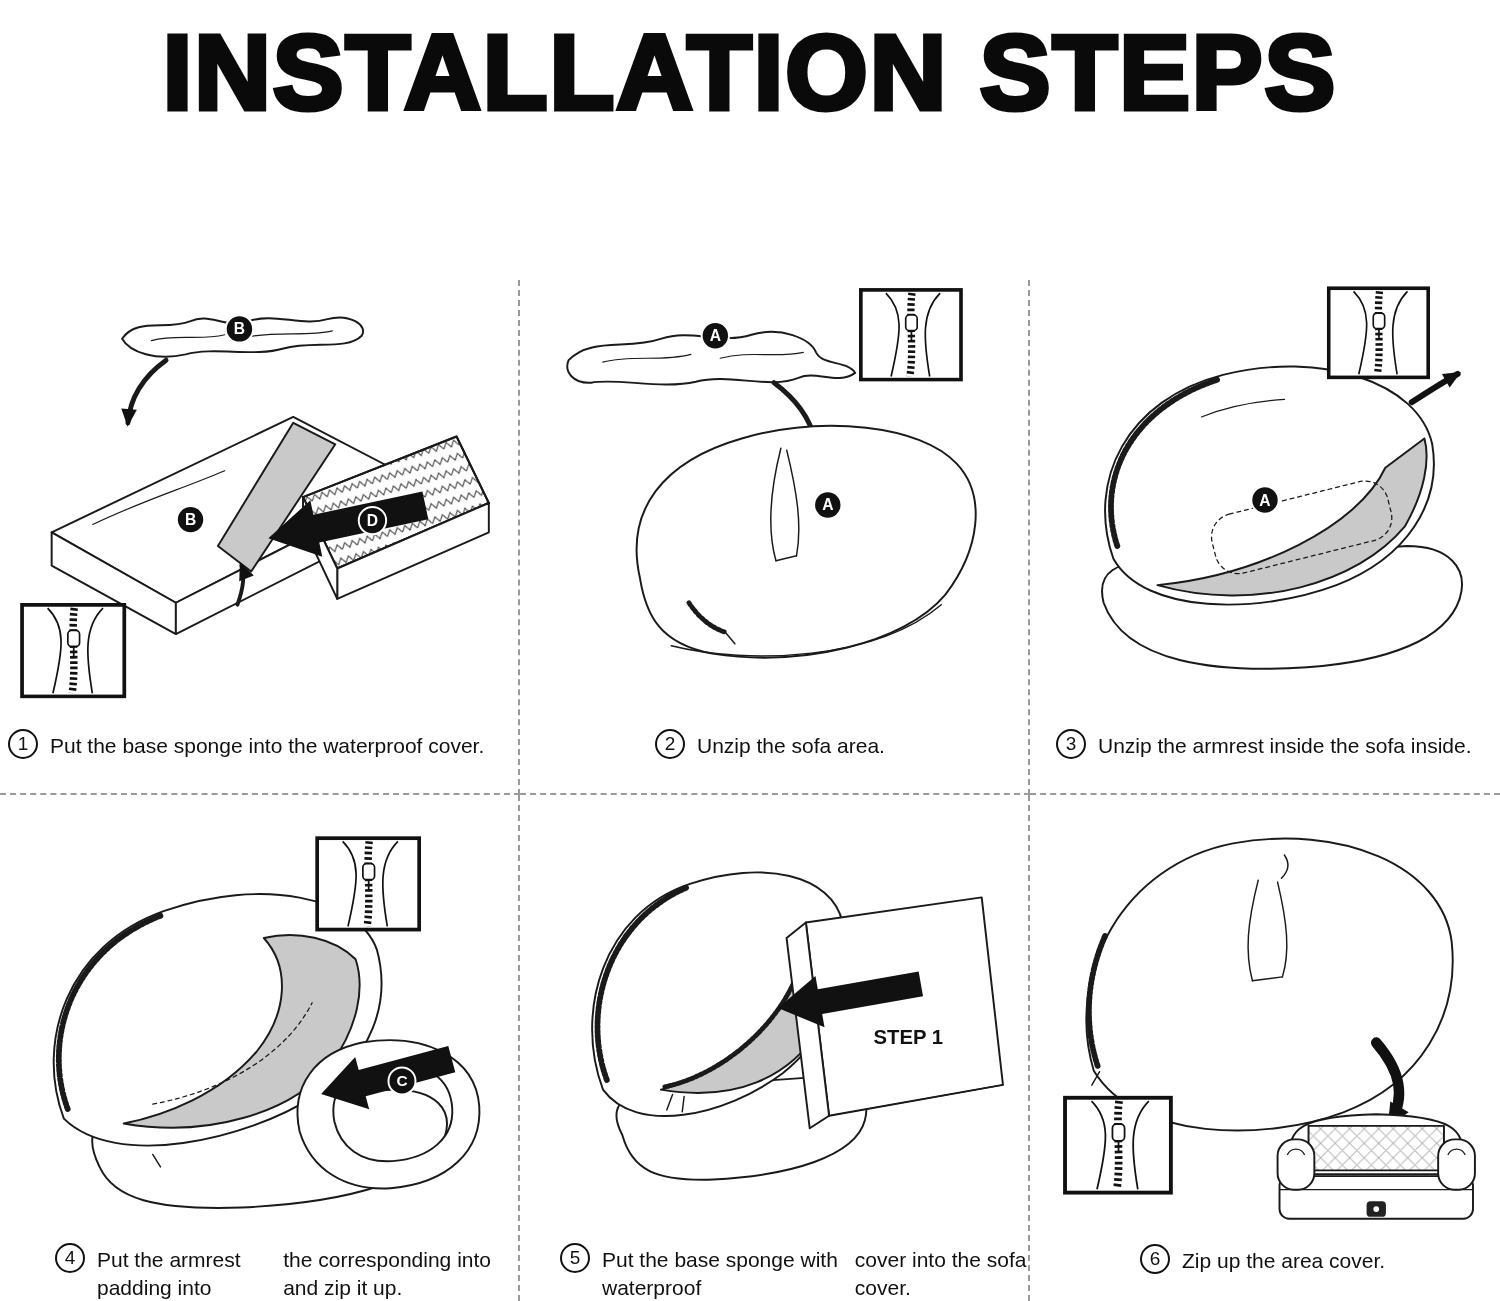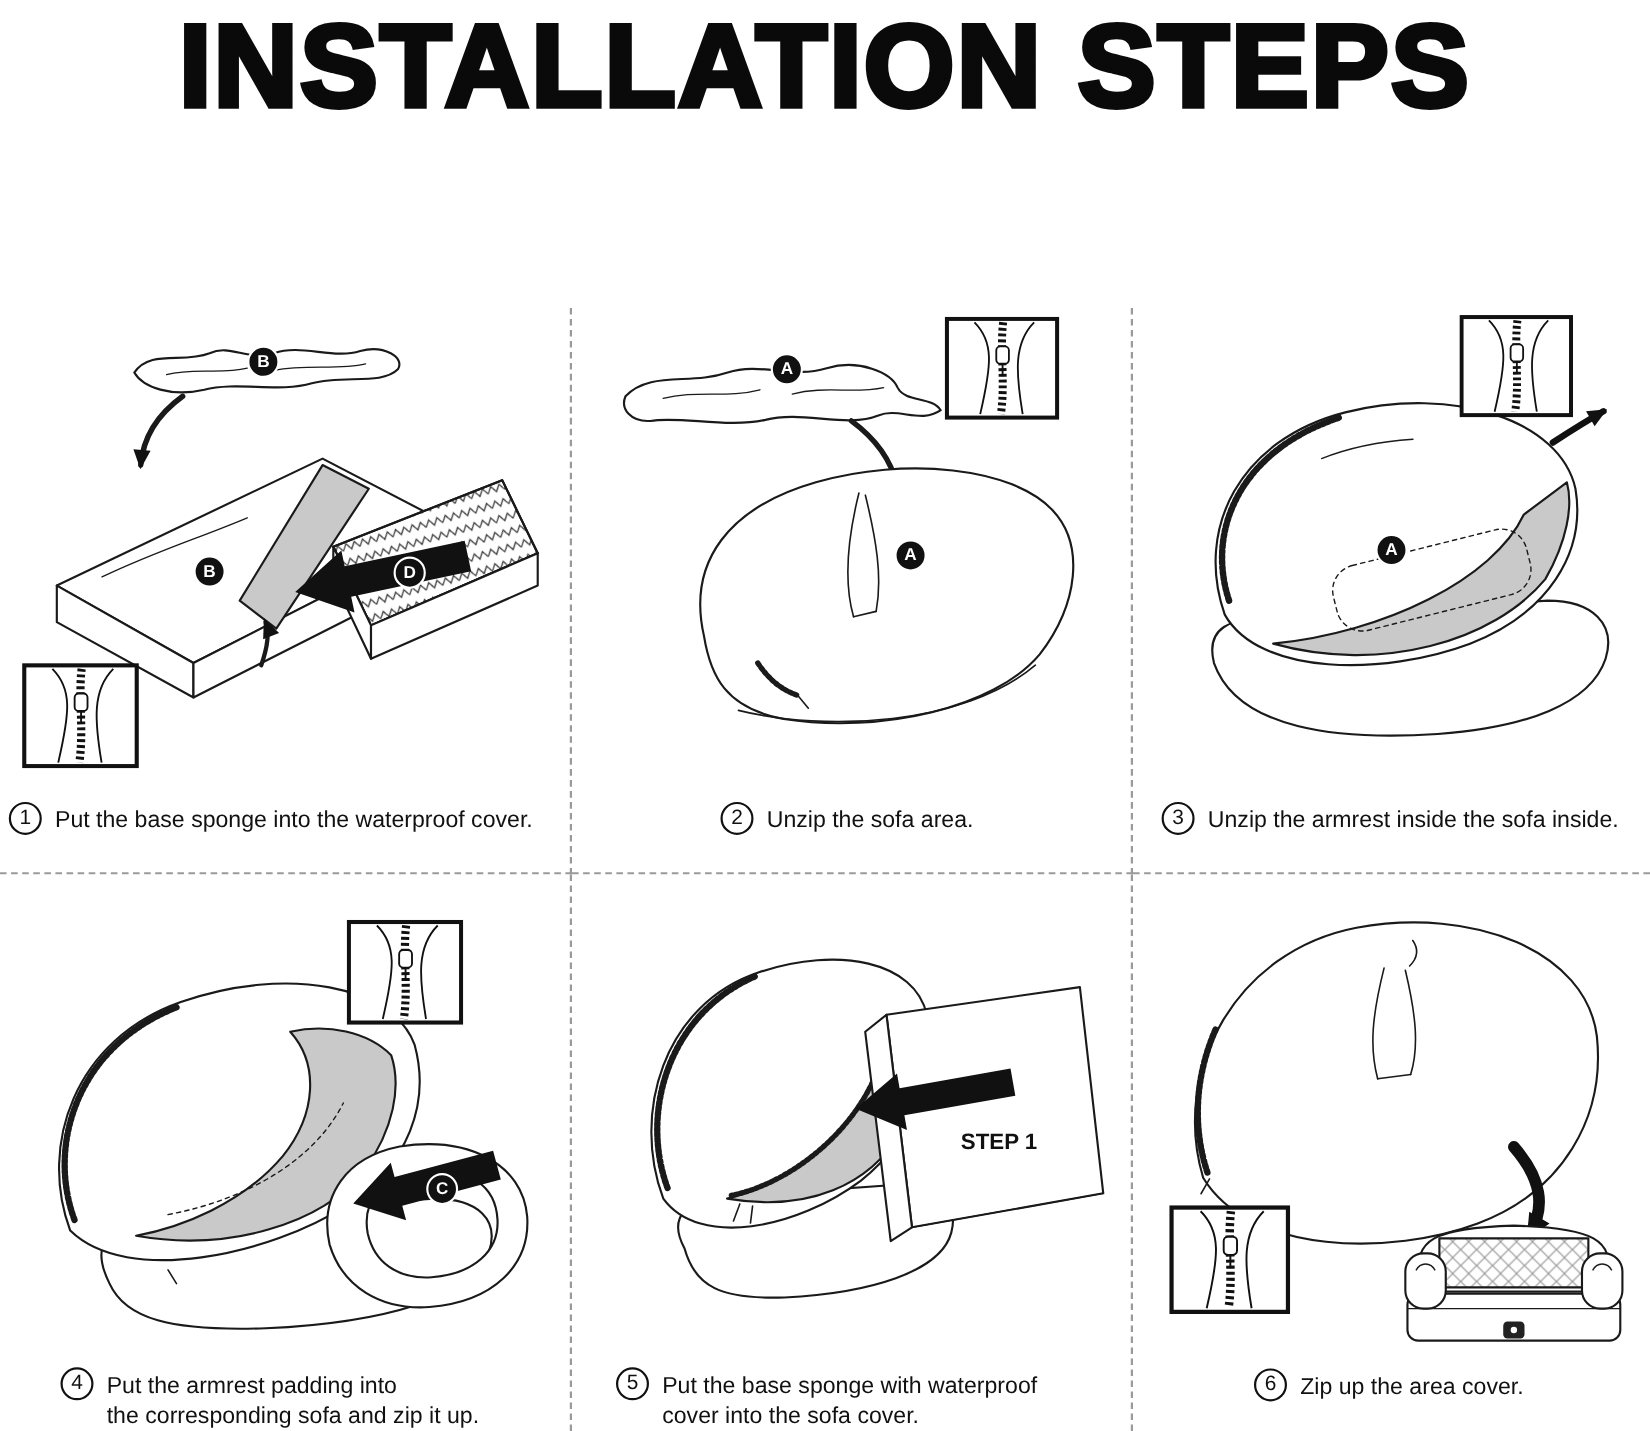--- a/index.html
+++ b/index.html
@@ -1,37 +1,37 @@
 <!DOCTYPE html>
 <html><head>
 <meta charset="utf-8">
 <style>
   html,body{margin:0;padding:0;background:#fff;}
   body{width:1500px;height:1301px;overflow:hidden;font-family:"Liberation Sans",sans-serif;color:#111;}
   .page{width:1500px;height:1301px;background:#fff;position:relative;}
   .title-wrap{height:280px;box-sizing:border-box;padding-top:2px;}
   h1.big-title{
-    margin:4px;text-align:center;font-size:106px;line-height:1.02;font-weight:bold;
+    margin:16px;text-align:center;font-size:106px;line-height:1.02;font-weight:bold;
     letter-spacing:2px;color:#0a0a0a;-webkit-text-stroke:5px #0a0a0a;
     font-family:"Liberation Sans",sans-serif;
   }
   .grid{
     display:grid;width:1500px;height:1021px;
     grid-template-columns:520px 510px 470px;
     grid-template-rows:515px 506px;
   }
   .panel{box-sizing:border-box;display:flex;flex-direction:column;background:#fff;}
   .panel.br{border-right:2px dashed #9a9a9a;}
   .panel.bb{border-bottom:2px dashed #9a9a9a;}
   .panel svg.art{width:100%;height:445px;display:block;}
   .caption{display:flex;gap:12px;align-items:flex-start;padding-top:4px;font-size:21px;color:#111;}
   .num{flex:none;width:30px;height:30px;border:2px solid #111;border-radius:50%;
        display:flex;align-items:center;justify-content:center;font-size:19px;box-sizing:border-box;}
   .cap-text{line-height:1.3;padding-top:3px;white-space:nowrap;text-align:center;}
-  .cap-multi{display:flex;flex-direction:column;line-height:1.3;padding-top:3px;}
+  .cap-multi{display:flex;line-height:1.3;padding-top:3px;}
   .pl1{padding-left:8px;} .pl2{padding-left:135px;} .pl3{padding-left:26px;}
   .pl4{padding-left:55px;} .pl5{padding-left:40px;} .pl6{padding-left:110px;}
   svg text{font-family:"Liberation Sans",sans-serif;}
   .defs-holder{position:absolute;width:0;height:0;overflow:hidden;}
 </style>
 </head>
 <body>
 
 <svg class="defs-holder" aria-hidden="true">
   <defs>
@@ -176,21 +176,21 @@
         <g>
           <circle cx="408" cy="296" r="14" fill="#111" stroke="#fff" stroke-width="2"></circle>
           <text x="408" y="296" text-anchor="middle" dominant-baseline="central" fill="#fff" font-size="16" font-weight="bold">C</text>
         </g>
         <use href="#zipper-inset" x="318" y="42" width="110" height="100"></use>
       </svg>
       <div class="caption pl4">
         <span class="num">4</span>
         <span class="cap-multi">
           <span>Put the armrest padding into</span>
-          <span>the corresponding sofa and zip it up.</span>
+          <span>the corresponding into and zip it up.</span>
         </span>
       </div>
     </section>
 
     <section class="panel br">
       <svg class="art" viewBox="0 0 510 460">
         <g stroke="#1a1a1a" stroke-width="2" fill="#fff" stroke-linejoin="round" stroke-linecap="round">
           <path d="M98,352 C82,322 98,306 142,303 L298,292 C340,292 356,310 349,337 C339,374 272,394 192,398 C132,400 108,388 98,352 Z"></path>
           <path d="M78,305 C48,225 78,122 168,92 C243,67 315,82 326,132 C336,188 314,248 264,288 C204,333 112,352 78,305 Z"></path>
           <path d="M138,305 C215,318 272,292 302,242 C320,202 324,160 316,136 L286,162 C272,232 202,290 138,305 Z" fill="#c9c9c9"></path>

